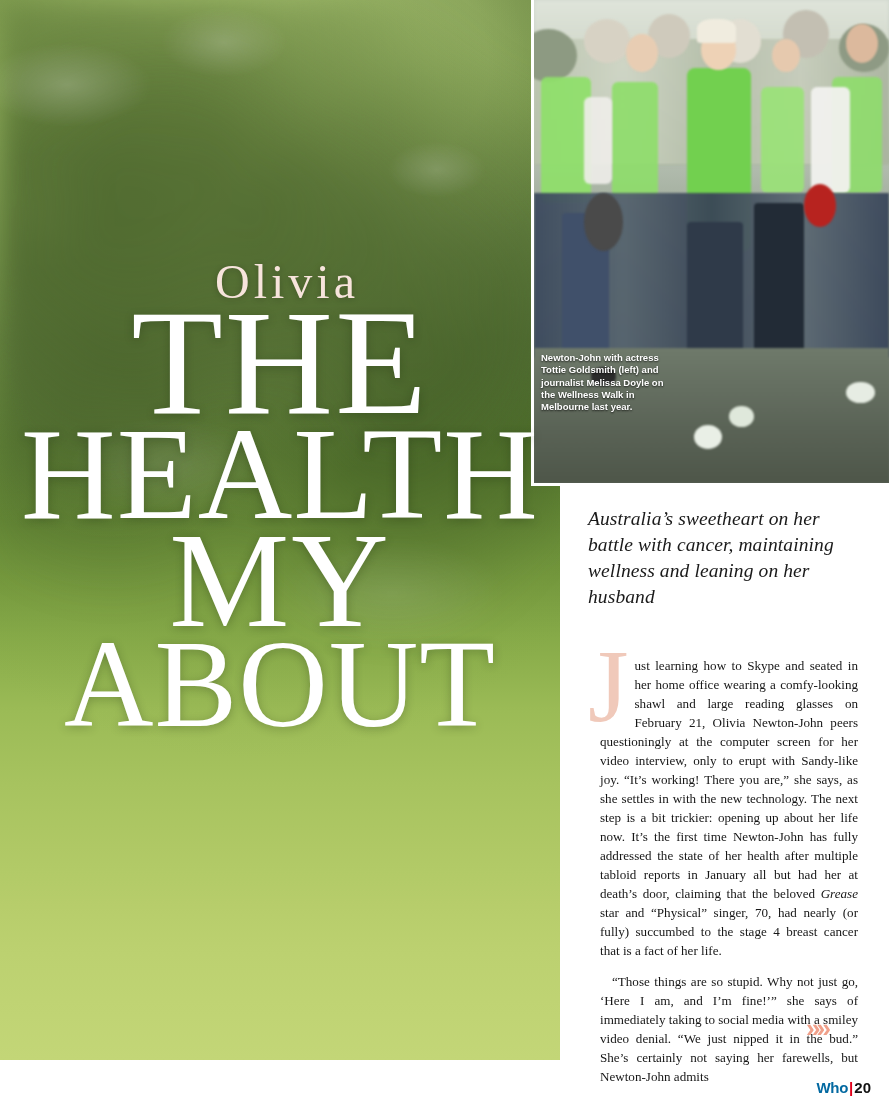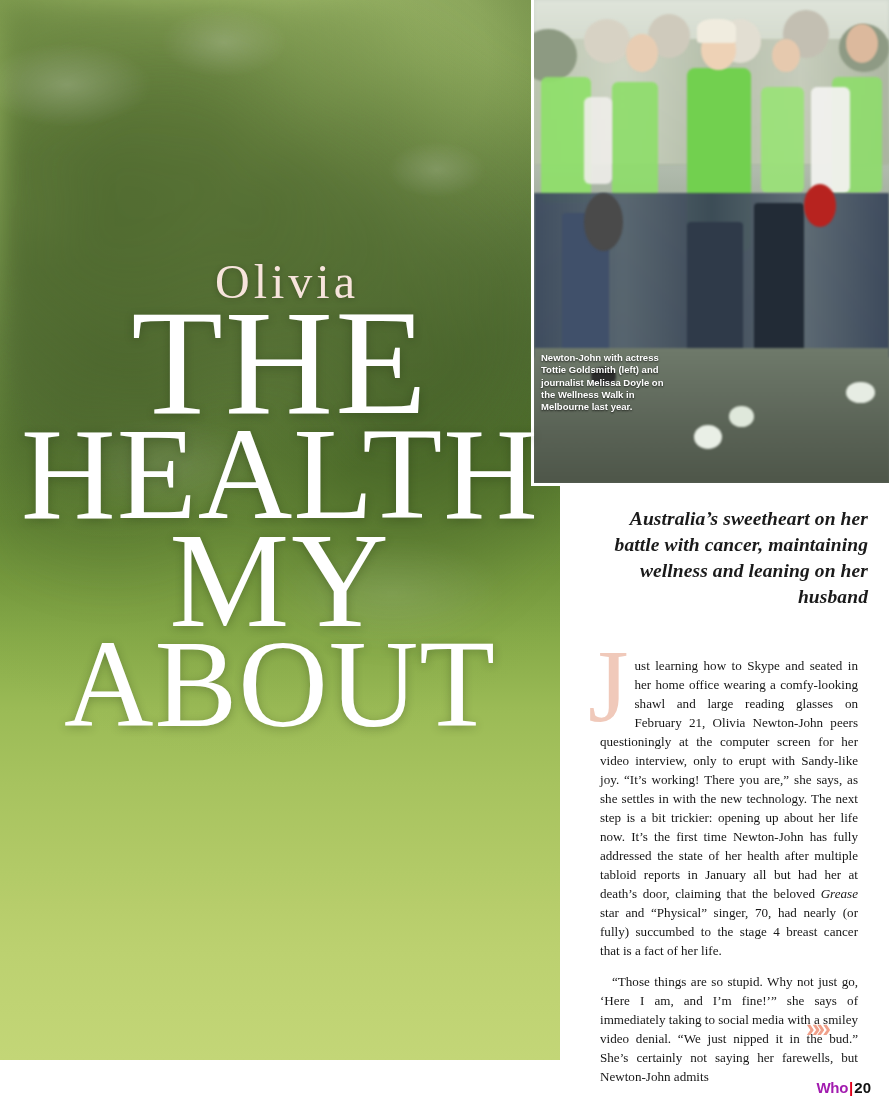--- a/index.html
+++ b/index.html
@@ -149,25 +149,25 @@
   
   .right-col {
     position: absolute;
     left: 588px;
     top: 506px;
     width: 280px;
   }
   .standfirst {
     font-family: "Liberation Serif", serif;
     font-style: italic;
-    font-weight: bold;
+    font-weight: normal;
     font-size: 19.5px;
     line-height: 1.33;
     color: #1a1a1a;
-    text-align: right;
+    text-align: left;
     letter-spacing: 0.1px;
   }
   .body-wrap {
     position: absolute;
     left: 588px;
     top: 645px;
     width: 282px;
     font-family: "Liberation Serif", serif;
     font-size: 13.1px;
     line-height: 1.45;
@@ -202,21 +202,21 @@
 
   .folio {
     position: absolute;
     right: 18px;
     bottom: 14px;
     font-family: "Liberation Sans", sans-serif;
     font-size: 15px;
     font-weight: bold;
     color: #111;
   }
-  .folio .who { color: #a21caf; letter-spacing: -0.3px; }
+  .folio .who { color: #0369a1; letter-spacing: -0.3px; }
   .folio .bar { color: #e2001a; margin: 0 1px; }
 
   .bottom-white {
     position: absolute;
     left: 0; bottom: 0;
     width: 560px; height: 50px;
     background: #ffffff;
   }
 </style>
 </head>

